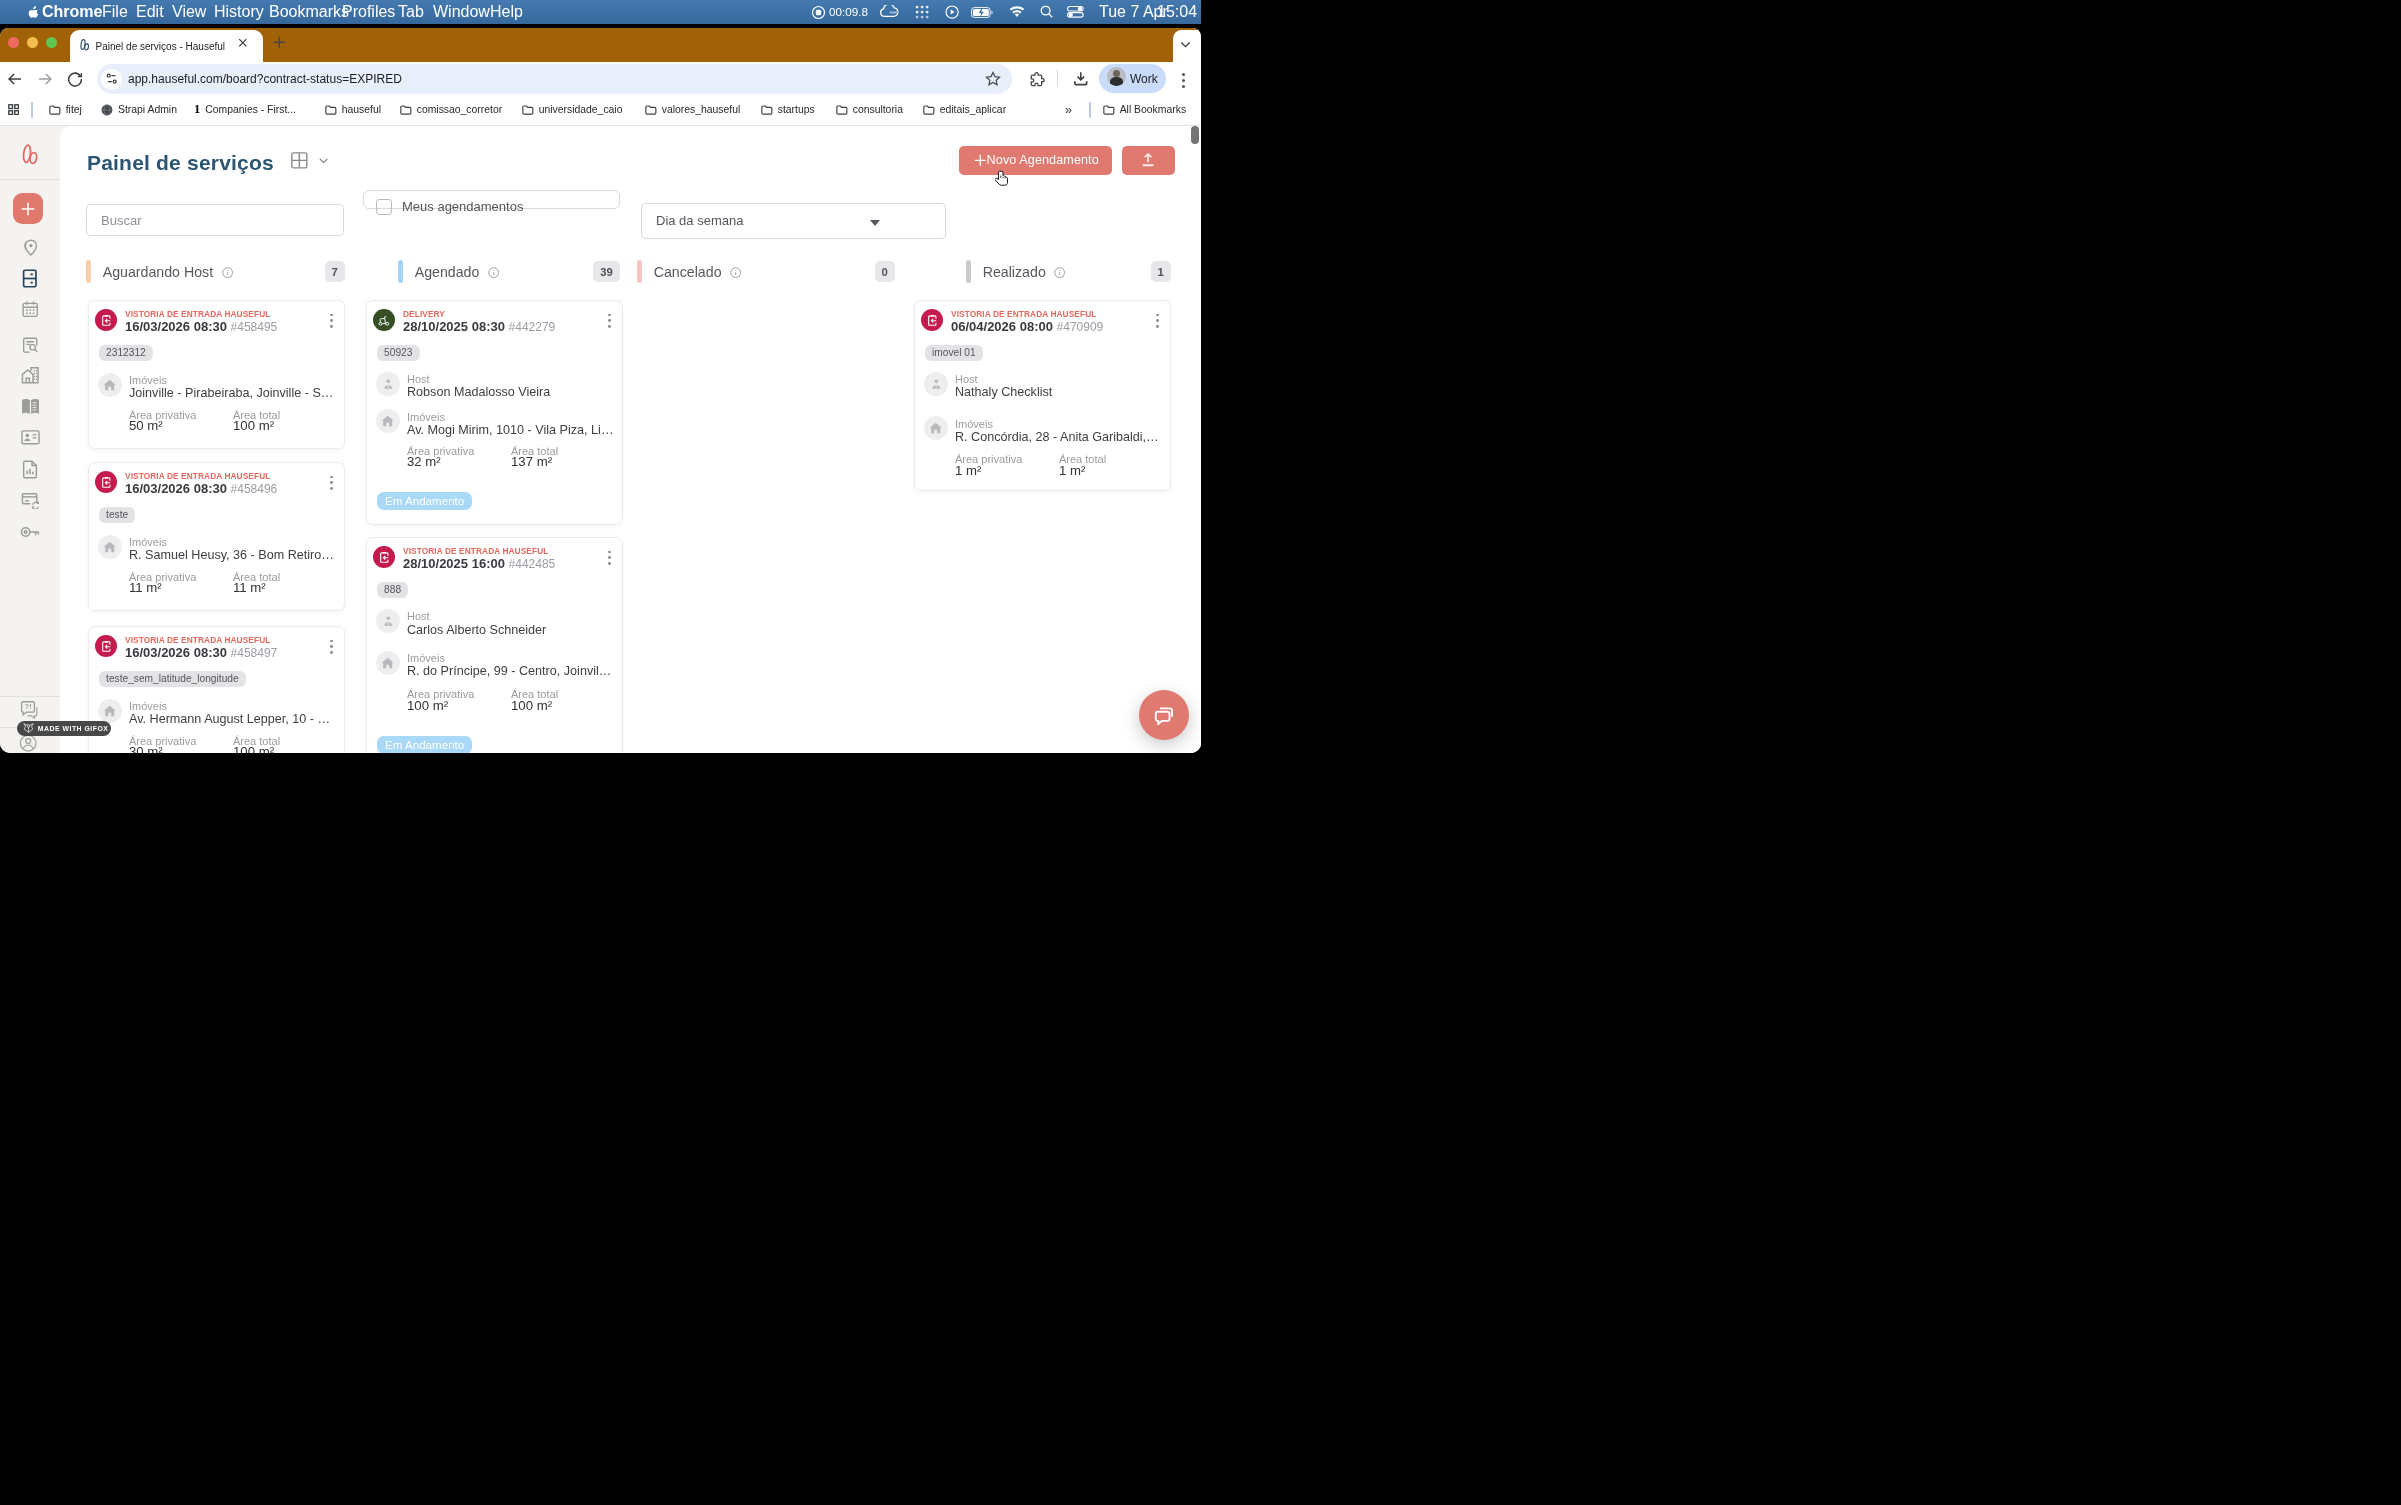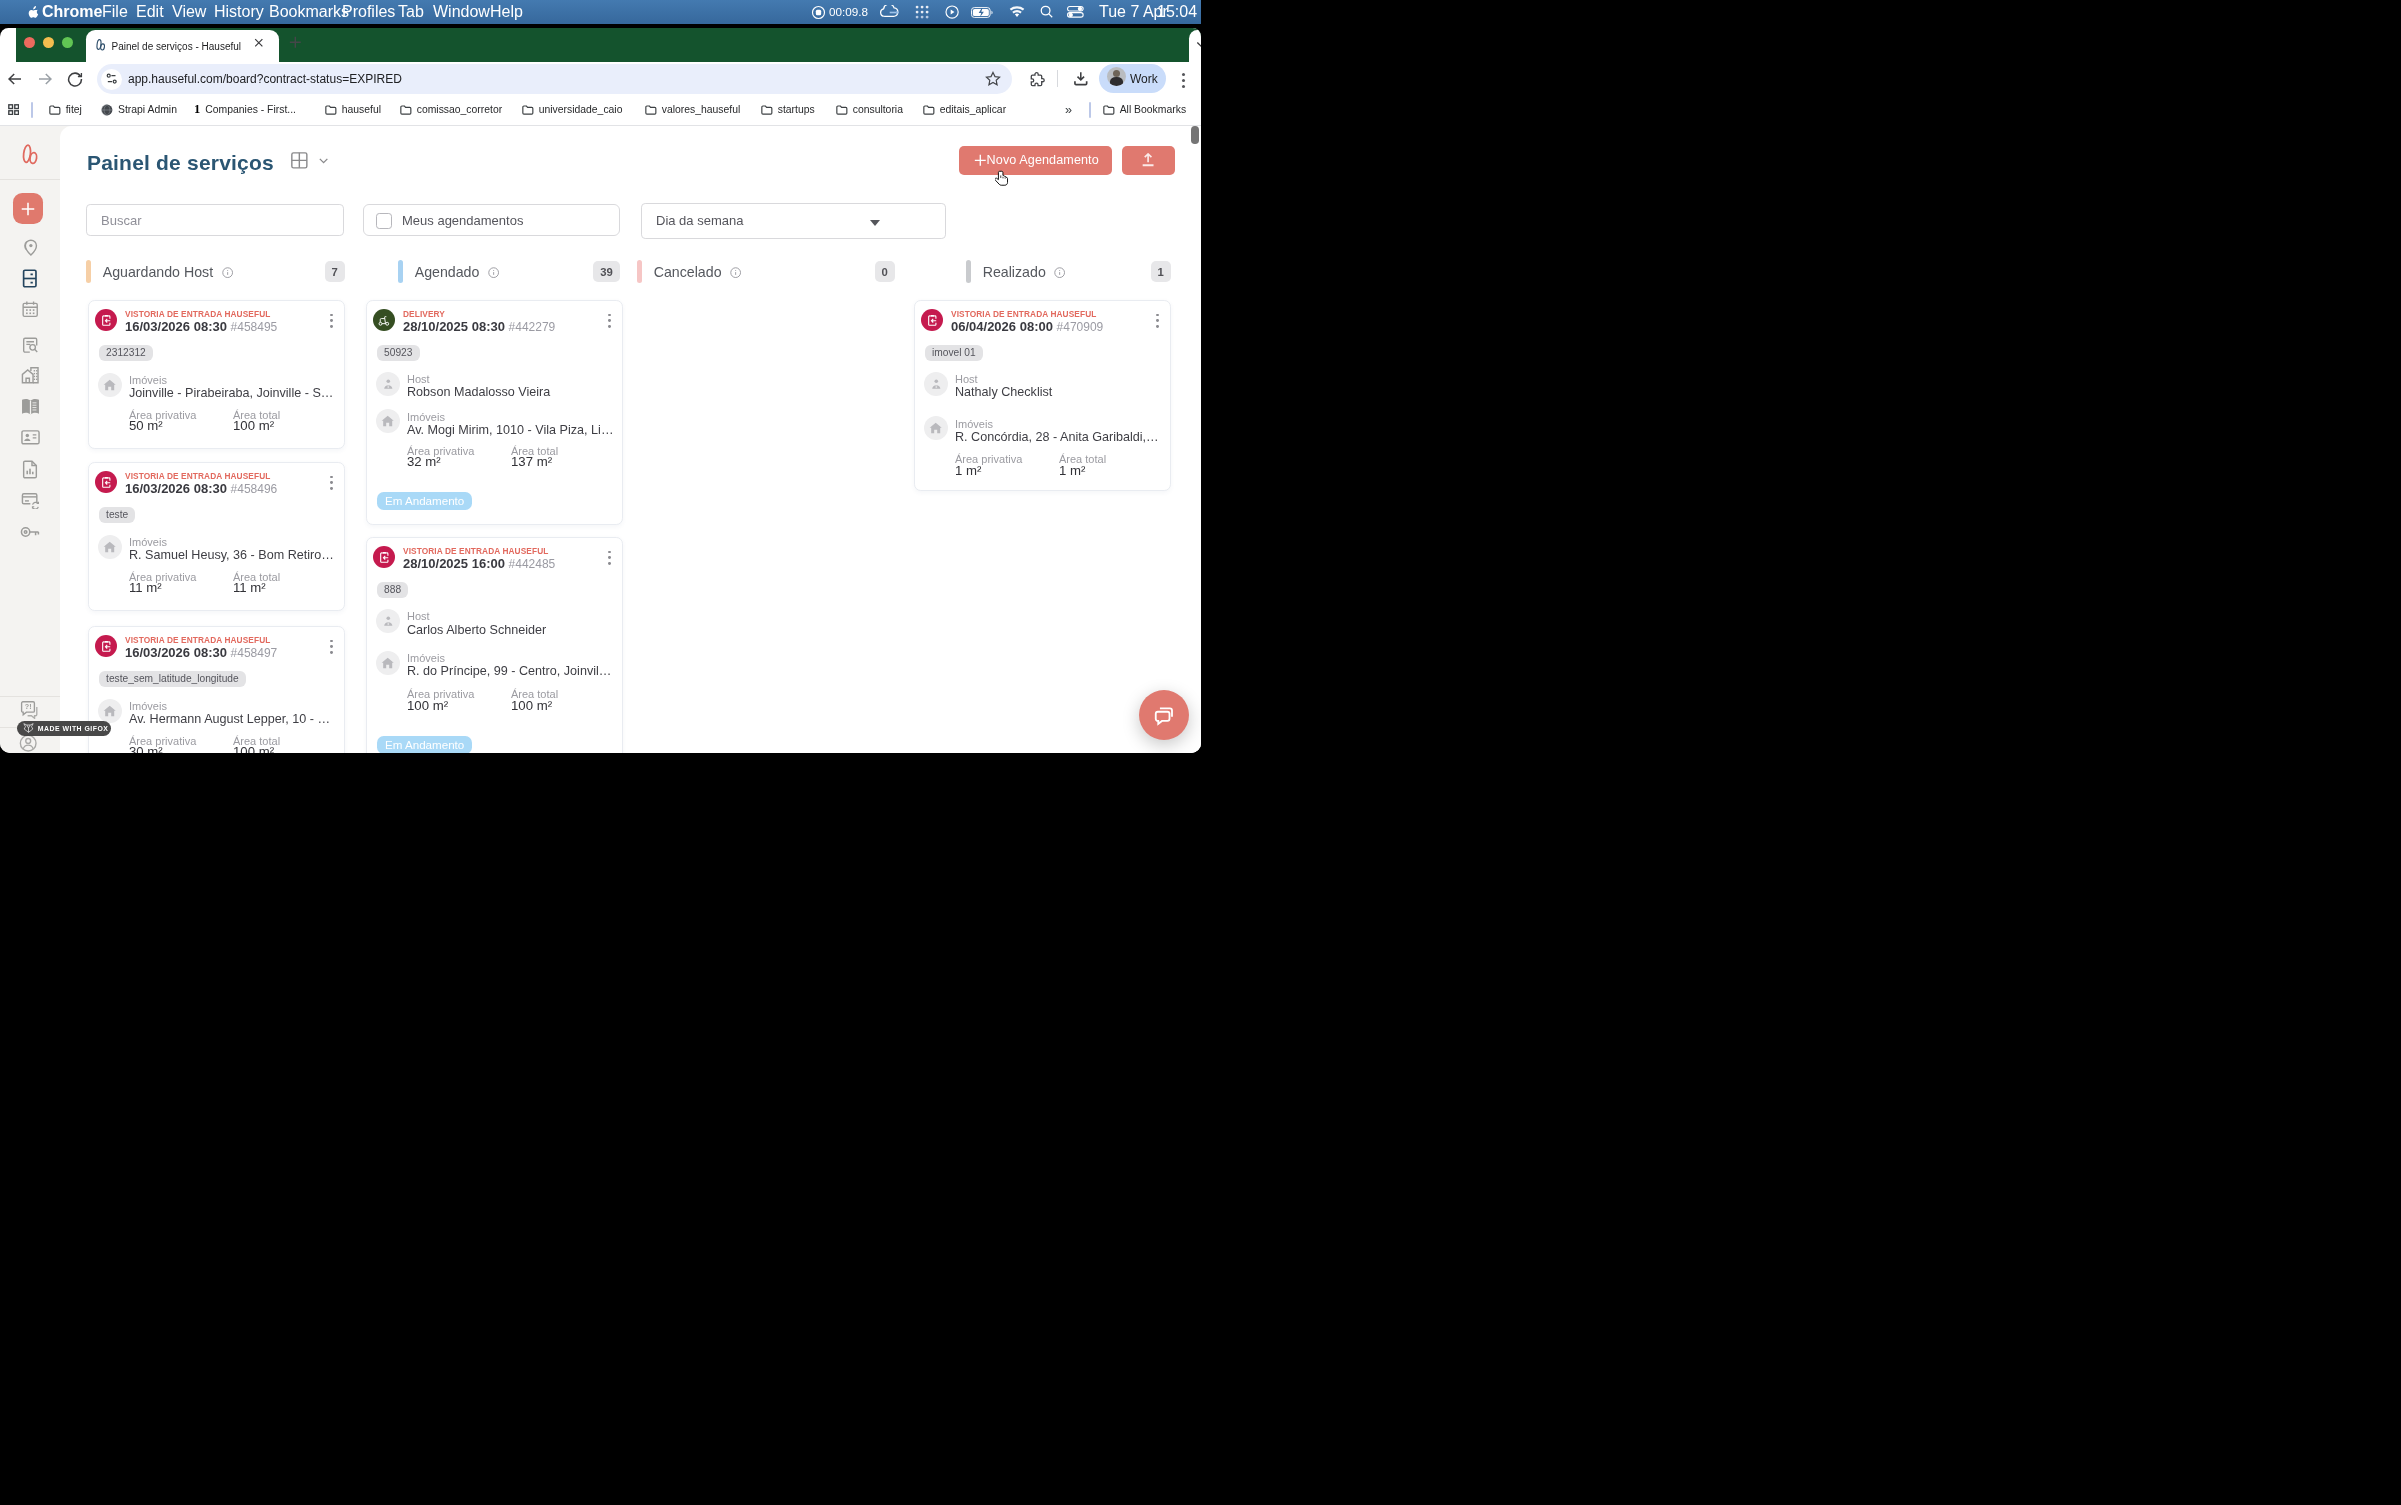--- a/index.html
+++ b/index.html
@@ -4,21 +4,21 @@
 <style>
   * { margin:0; padding:0; box-sizing:border-box; }
   html,body { width:1201px; height:753px; background:#000; font-family:"Liberation Sans", sans-serif; overflow:hidden; }
   svg { display:block; }
   
   #menubar { position:absolute; left:0; top:0; width:1201px; height:24px; background:linear-gradient(#447AB0,#36689c); z-index:5; }
   .mi { position:absolute; top:0; height:24px; line-height:24px; color:#fff; font-size:16px; white-space:nowrap; }
   .mico { position:absolute; top:0; height:24px; display:flex; align-items:center; }
   
   #window { position:absolute; left:0; top:28px; width:1201px; height:725px; border-radius:8.4px 8.4px 10px 10px; overflow:hidden; background:#fff; }
-  #tabstrip { position:absolute; left:16px; top:0; width:1201px; height:34px; background:#14532d; }
+  #tabstrip { position:absolute; left:0; top:0; width:1201px; height:34px; background:#a16207; }
   .tlight { position:absolute; top:9.2px; width:11.2px; height:11.2px; border-radius:50%; }
   #tab { position:absolute; left:70px; top:2.1px; width:193px; height:32px; background:#fff; border-radius:9.2px 9.2px 0 0; }
   #tabchev { position:absolute; right:0; top:2.1px; width:28.5px; height:32px; background:#fff; border-radius:8.4px 0 0 0; }
   #toolbar { position:absolute; left:0; top:34px; width:1201px; height:39px; background:#fff; }
   .ti { position:absolute; display:flex; align-items:center; justify-content:center; }
   #urlpill { position:absolute; left:97px; top:2.1px; width:915px; height:30px; border-radius:15px; background:#e9eefb; }
   #bookmarks { position:absolute; left:0; top:72px; width:1201px; height:26px; background:#fff; border-bottom:0.8px solid #e2e3e6; }
   .bm { position:absolute; top:-2.9px; height:25px; display:flex; align-items:center; gap:5px; color:#27282a; font-size:10.4px; white-space:nowrap; }
   
   #app { position:absolute; left:0; top:98px; width:1201px; height:627px; background:#f4f3f1; overflow:hidden; }
@@ -294,21 +294,21 @@
       <span style="font-size:12.6px; letter-spacing:0.1px;">Novo Agendamento</span>
     </div>
     <div class="btn" style="left:1122px; top:19.7px; width:53px; height:29px; justify-content:center;">
       <svg width="14.2" height="14.2" viewBox="0 0 17 17" fill="none" stroke="#fbeae8" stroke-width="2">
           <path d="M8.5 11V1.5M4.5 5L8.5 1.2L12.5 5"></path>
           <path d="M2 14.8h13" stroke-width="2.4"></path>
         </svg>
     </div>
     <div style="position:absolute; left:1191px; top:0; width:7.5px; height:18.4px; border-radius:3.8px; background:#757575;"></div>
     <div class="input" style="left:86px; top:78px; width:258px; height:32px; line-height:31px; padding-left:14px;">Buscar</div>
-    <div class="input" style="left:363px; top:78px; width:257px; height:32px;border-radius:6px;">
+    <div class="input" style="left:363px; top:64px; width:257px; height:19px;border-radius:6px;">
       <div style="position:absolute; left:11.7px; top:7.5px; width:16px; height:16px; border:1.7px solid #b7b7bc; border-radius:3.3px;"></div>
       <div style="position:absolute; left:38px; top:0; line-height:31px; color:#55555c;">Meus agendamentos</div>
     </div>
     <div class="input" style="left:641px; top:77px; width:305px; height:36px;">
       <div style="position:absolute; left:14px; top:0; line-height:34px; color:#55555c;">Dia da semana</div>
       <div style="position:absolute; left:228px; top:15.5px; width:0; height:0; border-left:5.4px solid transparent; border-right:5.4px solid transparent; border-top:6.7px solid #55565b;"></div>
     </div>
 
     <div class="colhead" style="left:86px;">
         <div class="colbar" style="background:#f6cfa6;"></div>

